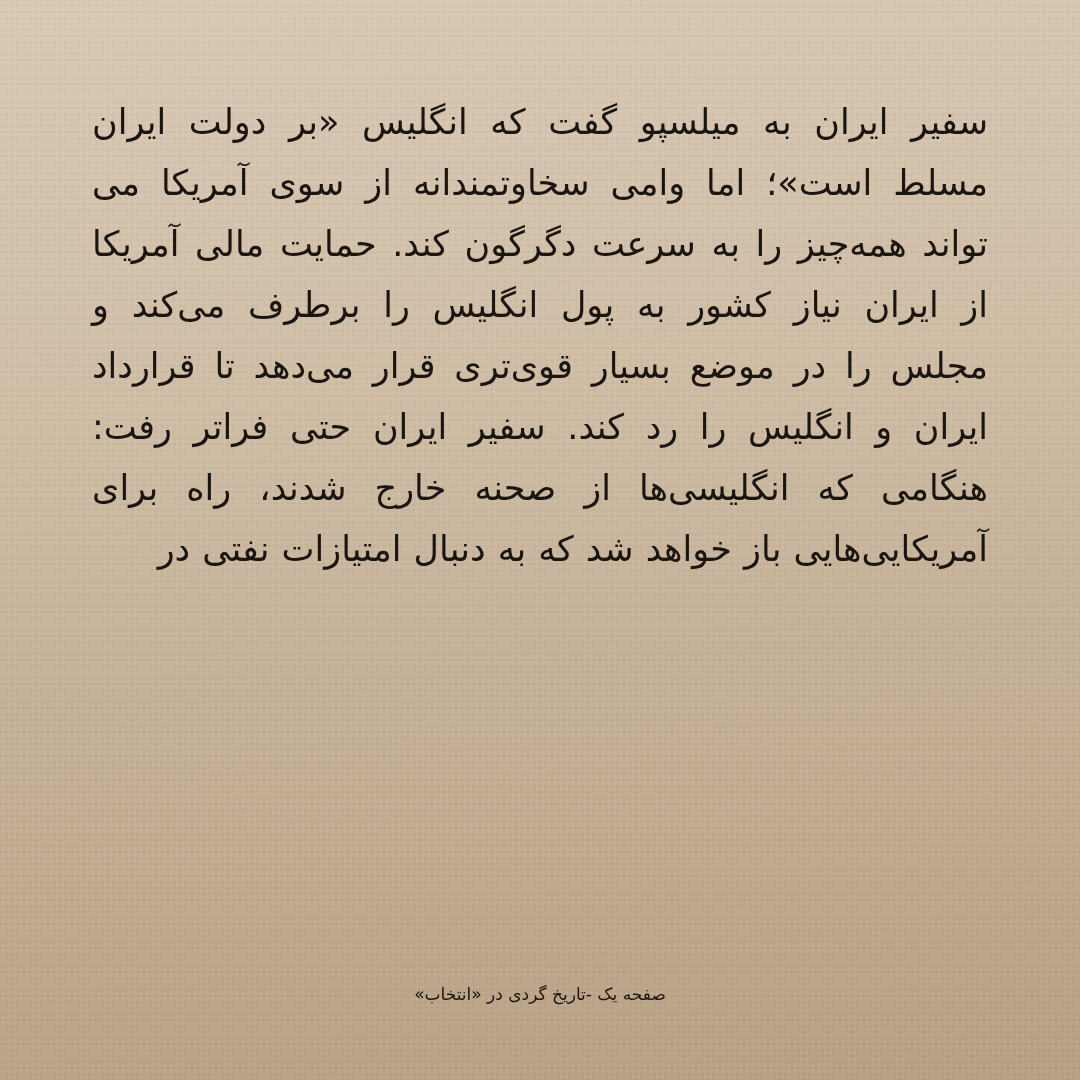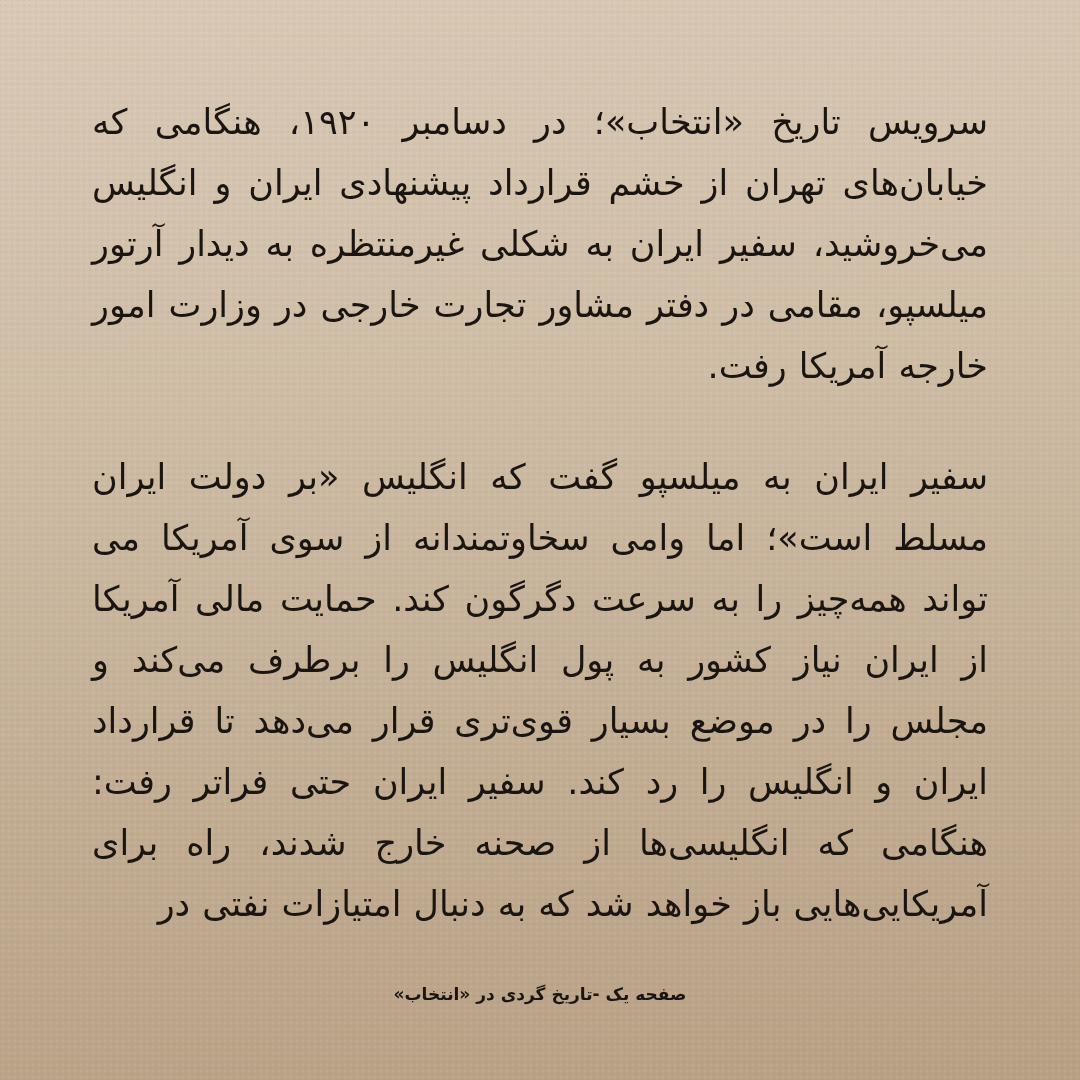--- a/index.html
+++ b/index.html
@@ -33,27 +33,26 @@
       letter-spacing: 0;
       word-spacing: 1px;
     }
     .para + .para { margin-top: 50px; }
     .footer {
       position: absolute;
       left: 0; right: 0; top: 984px;
       text-align: center;
       direction: rtl;
       font-size: 17px;
-      font-weight: bold;
+      font-weight: normal;
       color: #1b1511;
     }
   </style>
 </head>
 <body>
 
 <div class="texture"></div>
 
 <main class="article">
-  <p class="para">سرویس تاریخ «انتخاب»؛ در دسامبر ۱۹۲۰، هنگامی که خیابان‌های تهران از خشم قرارداد پیشنهادی ایران و انگلیس می‌خروشید، سفیر ایران به شکلی غیرمنتظره به دیدار آرتور میلسپو، مقامی در دفتر مشاور تجارت خارجی در وزارت امور خارجه آمریکا رفت.</p>
   <p class="para">سفیر ایران به میلسپو گفت که انگلیس «بر دولت ایران مسلط است»؛ اما وامی سخاوتمندانه از سوی آمریکا می تواند همه‌چیز را به سرعت دگرگون کند. حمایت مالی آمریکا از ایران نیاز کشور به پول انگلیس را برطرف می‌کند و مجلس را در موضع بسیار قوی‌تری قرار می‌دهد تا قرارداد ایران و انگلیس را رد کند. سفیر ایران حتی فراتر رفت: هنگامی که انگلیسی‌ها از صحنه خارج شدند، راه برای آمریکایی‌هایی باز خواهد شد که به دنبال امتیازات نفتی در</p>
 </main>
 
 <footer class="footer">صفحه یک -تاریخ گردی در «انتخاب»</footer>
 
 </body></html>

